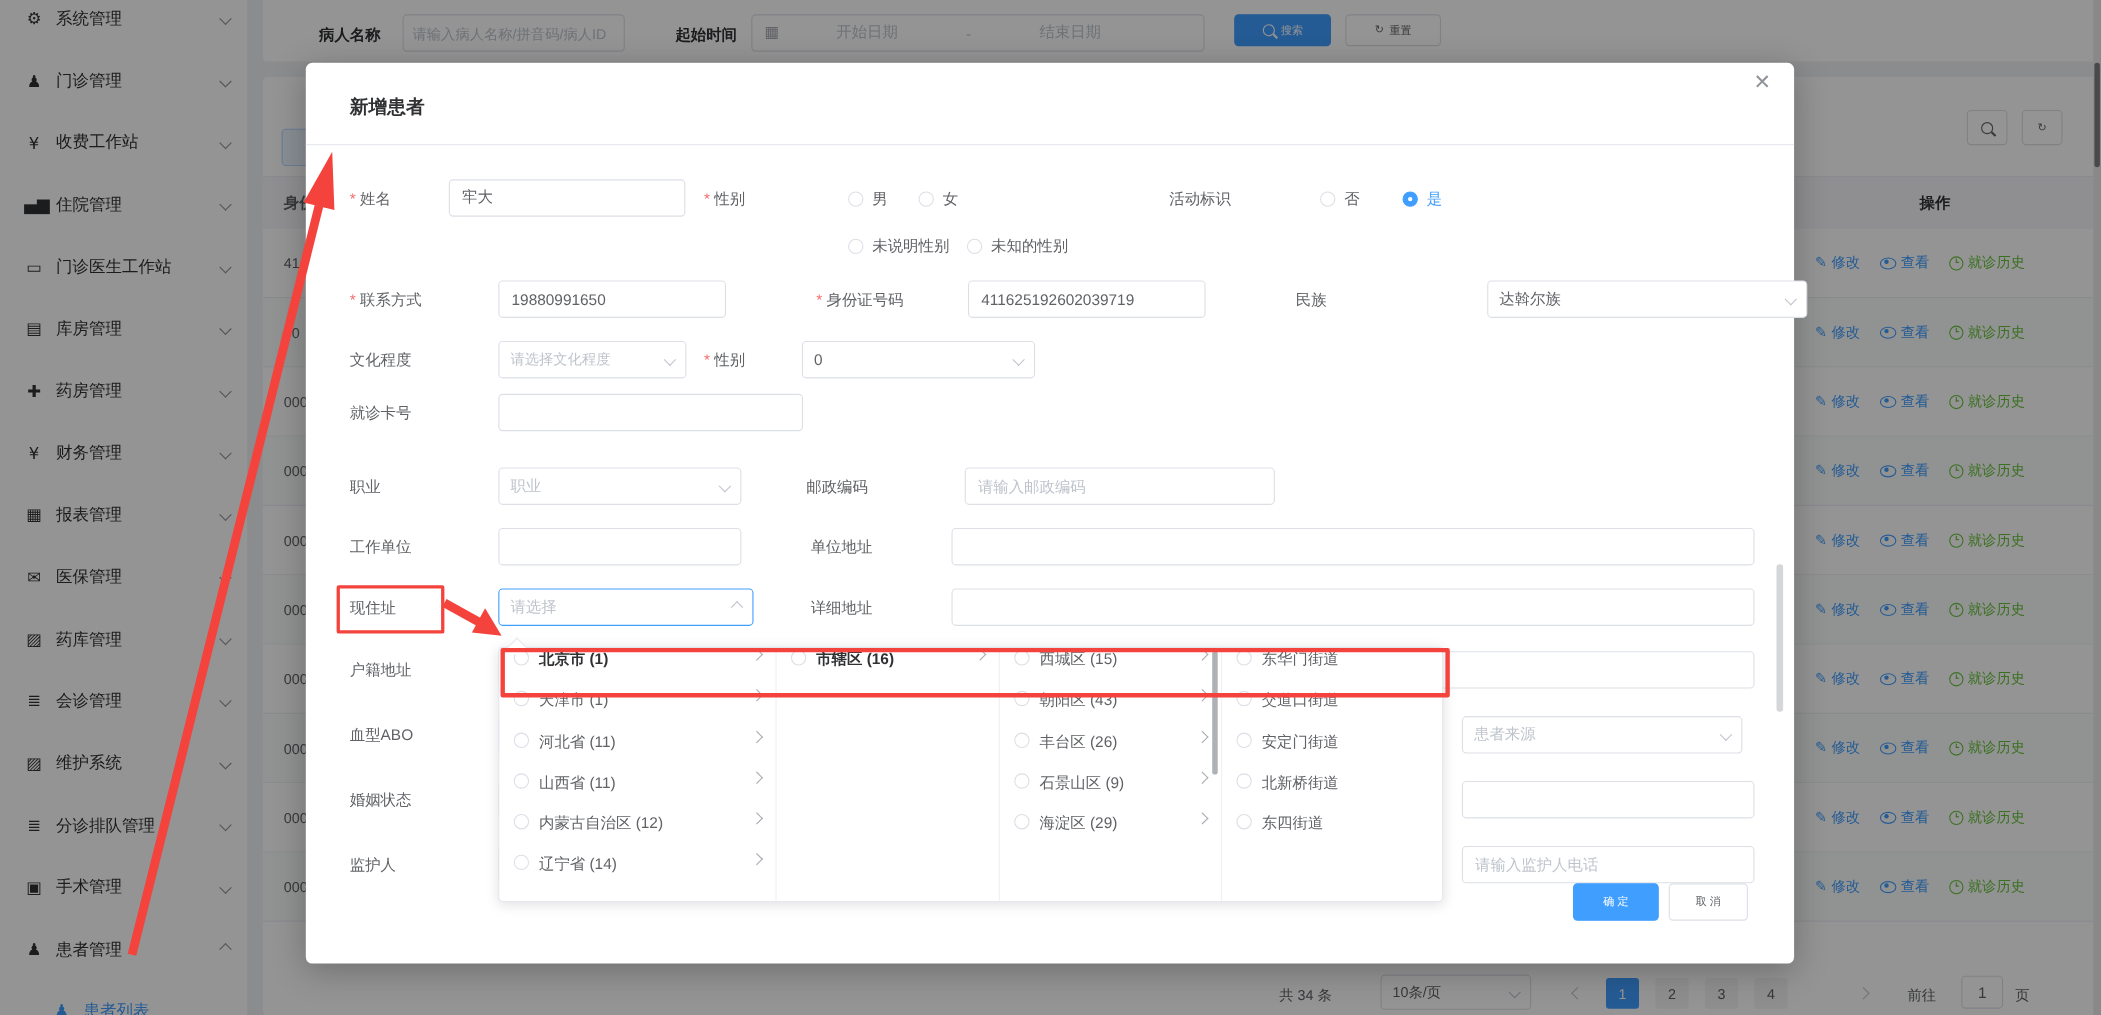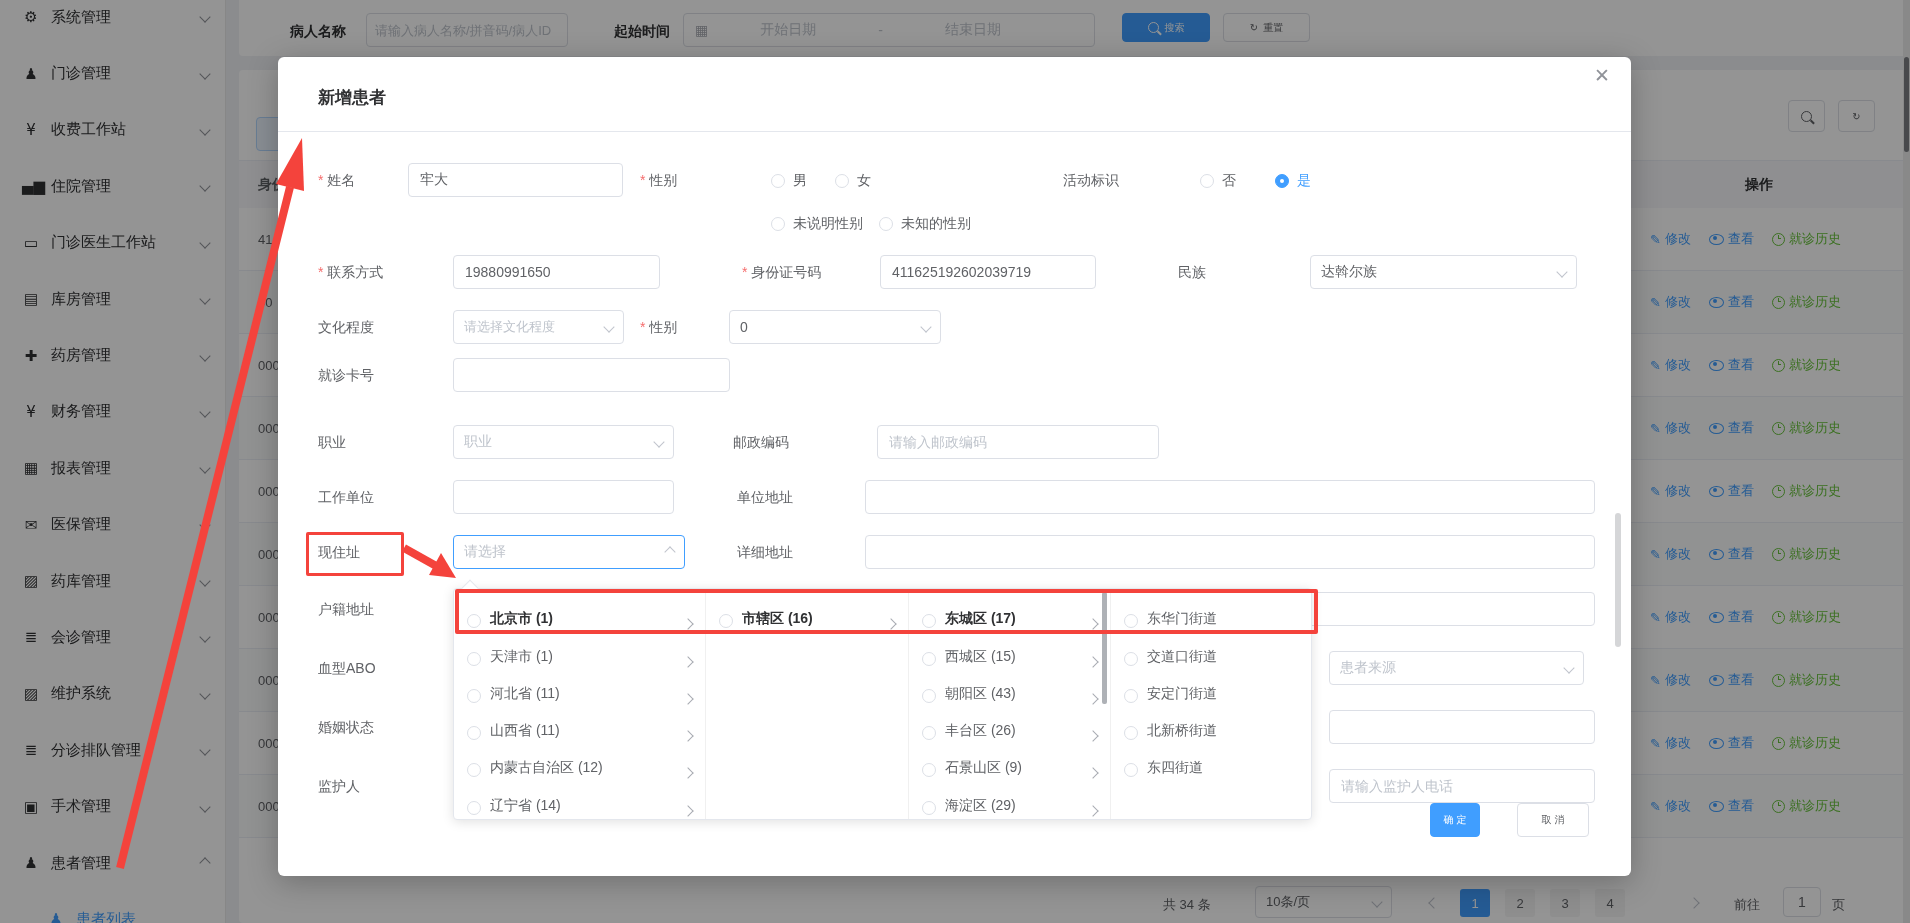--- a/index.html
+++ b/index.html
@@ -64,21 +64,21 @@
   .radio[data-selected="true"] .rdot{background:#409eff;border-color:#409eff;position:relative}
   .radio[data-selected="true"] .rdot::after{content:'';position:absolute;left:4px;top:4px;width:4px;height:4px;border-radius:50%;background:#fff}
   .radio[data-selected="true"] span{color:#409eff}
   .close-x{font-size:19px;color:#909399;cursor:pointer;line-height:1}
   .sb-thumb{background:rgba(144,147,153,.38);border-radius:3px}
   
   .cascade{left:453px;top:588px;width:857px;height:230px;background:#fff;border:1px solid #e4e7ed;border-radius:4px;box-shadow:0 2px 12px rgba(0,0,0,.12);z-index:30;display:flex}
   .caret{left:464px;top:582px;width:11px;height:11px;background:#fff;border-left:1px solid #e4e7ed;border-top:1px solid #e4e7ed;transform:rotate(45deg);z-index:31}
   .cs-col{box-sizing:border-box;border-right:1px solid #f0f0f0;padding-top:2px;overflow:hidden}
   .cs-col.c1{width:252px}.cs-col.c2{width:203px}.cs-col.c3{width:202px}.cs-col.c4{width:200px;border-right:none}
-  .cs-item{height:37.3px;display:flex;align-items:flex-end;padding:0 13px;font-size:14px;color:#606266;cursor:pointer}
+  .cs-item{height:37.3px;display:flex;align-items:flex-start;padding:0 13px;font-size:14px;color:#606266;cursor:pointer}
   .cs-item .rdot{margin-right:9px}
   .cs-item[data-bold="true"] .cs-label{font-weight:700;color:#303133}
   .cs-item .cs-arrow{margin-left:auto;border-color:#a8abb2}
   .cs-item:not([data-arrow="true"]) .cs-arrow{visibility:hidden}
   
   .annbox{border:3.5px solid #f4433c;border-radius:2px;z-index:50;pointer-events:none}
   .annsvg{left:0;top:0;z-index:50;pointer-events:none}
 </style>
 </head>
 <body>
@@ -469,21 +469,21 @@
       <i class="rdot"></i>
       <span>未知的性别</span>
     </span>
   </div>
 
 <span class="abs lbl req" style="left:318px;top:264px;z-index:21">联系方式</span>
 <input class="abs ipt" style="left: 453px; top: 255px; width: 207px; z-index: 21;" value="19880991650">
 <span class="abs lbl req" style="left:742px;top:264px;z-index:21">身份证号码</span>
 <input class="abs ipt" style="left: 880px; top: 255px; width: 216px; z-index: 21;" value="411625192602039719">
 <span class="abs lbl" style="left:1178px;top:264px;z-index:21">民族</span>
-<div class="abs sel" style="left:1310px;top:255px;width:267px;z-index:21">
+<div class="abs sel" style="left:1352px;top:255px;width:291px;z-index:21">
   <span class="val">达斡尔族</span>
     <i class="chev"></i>
 </div>
 
 <span class="abs lbl" style="left:318px;top:319px;z-index:21">文化程度</span>
 <div class="abs sel" style="left:453px;top:310px;width:171px;z-index:21">
   <span class="ph" style="font-size:13px">请选择文化程度</span>
     <i class="chev"></i>
 </div>
 <span class="abs lbl req" style="left:640px;top:319px;z-index:21">性别</span>
@@ -537,21 +537,21 @@
 <div class="abs sel" style="left:453px;top:710px;width:232px;z-index:21">
     <span class="ph"></span>
     <i class="chev"></i>
   </div>
 <input class="abs ipt" style="left: 1329px; top: 710px; width: 266px; z-index: 21;">
 
 <span class="abs lbl" style="left:318px;top:778px;z-index:21">监护人</span>
 <input class="abs ipt" style="left: 453px; top: 769px; width: 232px; z-index: 21;">
 <input class="abs ipt" style="left: 1329px; top: 769px; width: 266px; z-index: 21;" placeholder="请输入监护人电话">
 
-<div class="abs btn primary" style="left:1430px;top:803px;width:50px;height:34px;z-index:21">确 定</div>
+<div class="abs btn primary" style="left:1430px;top:803px;width:78px;height:34px;z-index:21">确 定</div>
 <div class="abs btn plain" style="left:1517px;top:803px;width:72px;height:34px;z-index:21">取 消</div>
 <div class="abs sb-thumb" style="left:1615px;top:513px;width:6px;height:134px;z-index:21"></div>
 
 <i class="abs caret"></i>
 <div class="abs cascade">
   <div class="cs-col c1">
 
       <div class="cs-item" data-bold="true" data-arrow="true">
         <i class="rdot"></i>
         <span class="cs-label">北京市 (1)</span>
@@ -591,25 +591,20 @@
   <div class="cs-col c2">
 
       <div class="cs-item" data-bold="true" data-arrow="true">
         <i class="rdot"></i>
         <span class="cs-label">市辖区 (16)</span>
         <i class="chev right cs-arrow"></i>
       </div>
     </div>
   <div class="cs-col c3">
 
-      <div class="cs-item" data-bold="true" data-arrow="true">
-        <i class="rdot"></i>
-        <span class="cs-label">东城区 (17)</span>
-        <i class="chev right cs-arrow"></i>
-      </div>
 
       <div class="cs-item" data-arrow="true">
         <i class="rdot"></i>
         <span class="cs-label">西城区 (15)</span>
         <i class="chev right cs-arrow"></i>
       </div>
 
       <div class="cs-item" data-arrow="true">
         <i class="rdot"></i>
         <span class="cs-label">朝阳区 (43)</span>

